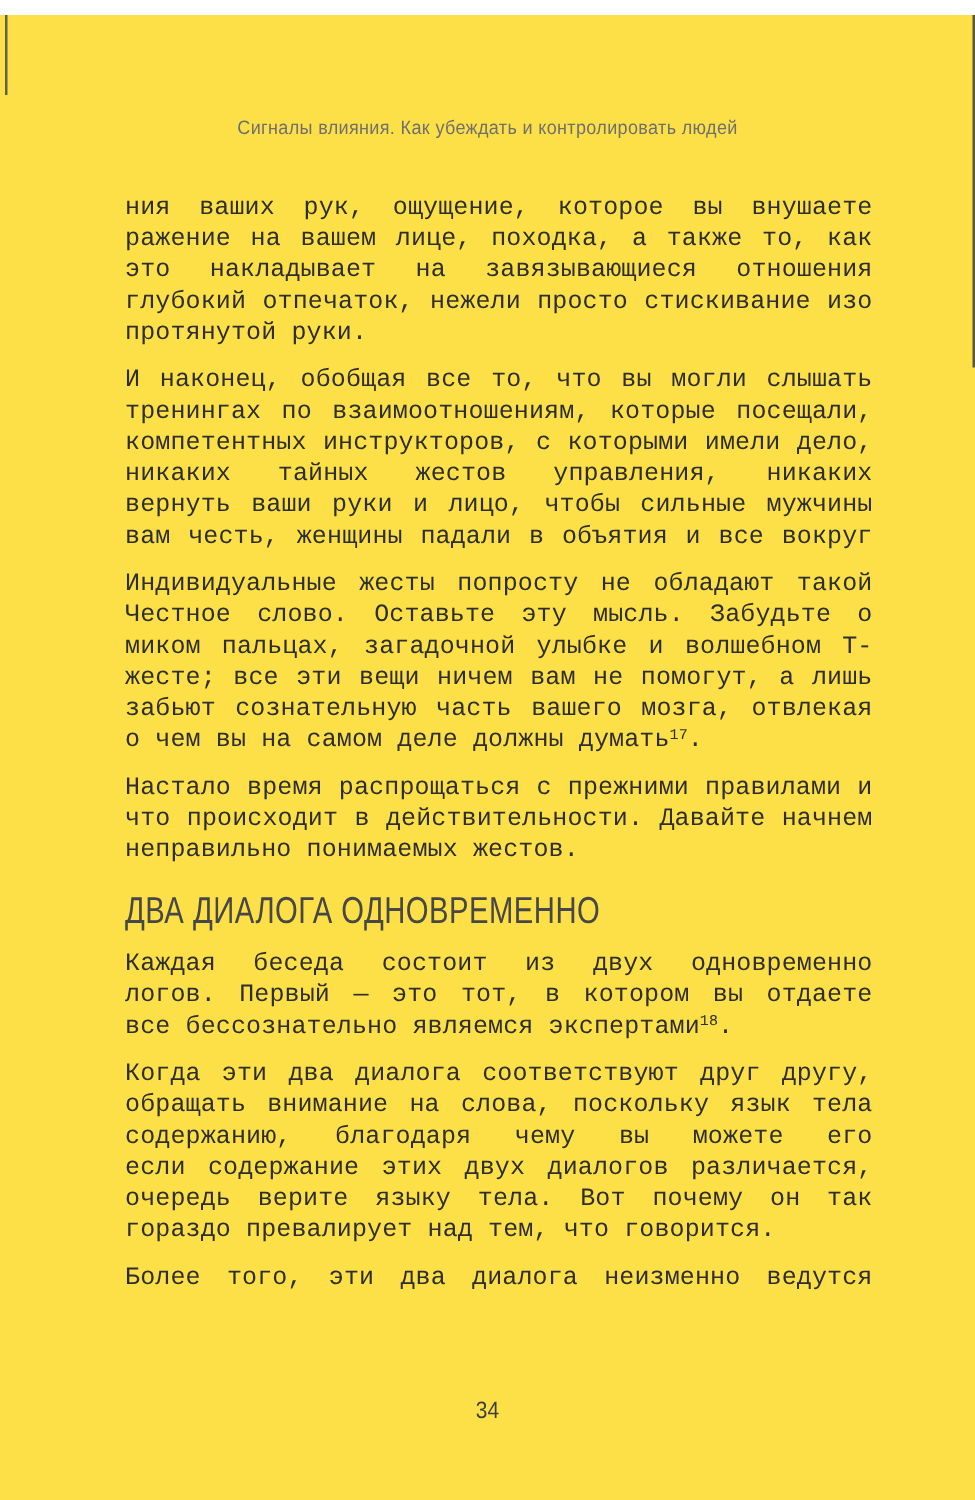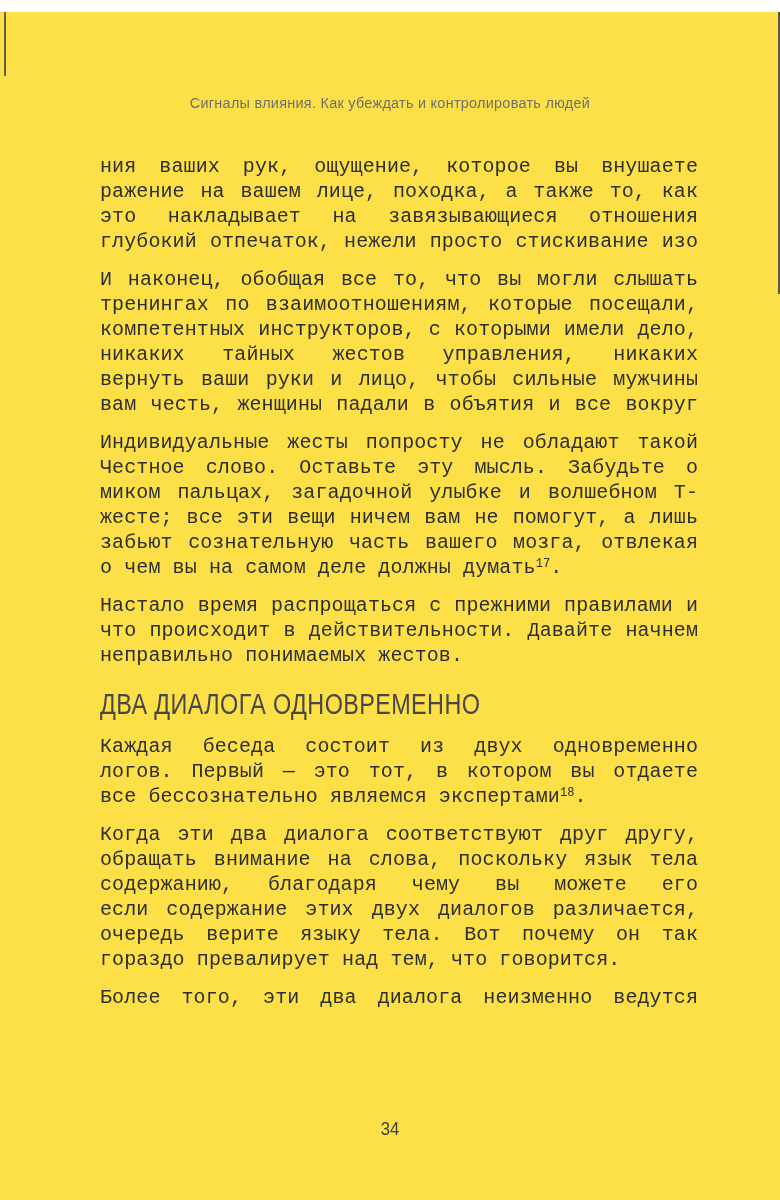--- a/index.html
+++ b/index.html
@@ -96,20 +96,21 @@
   <div class="scan-line-right"></div>
 
   <div class="running-head">Сигналы влияния. Как убеждать и контролировать людей</div>
 
   <main class="body-text" id="body-text">
       <div class="para">
         <div class="line">ния ваших рук, ощущение, которое вы внушаете своей позой, вы-</div>
         <div class="line">ражение на вашем лице, походка, а также то, как вы одеты, — все</div>
         <div class="line">это накладывает на завязывающиеся отношения гораздо более</div>
         <div class="line">глубокий отпечаток, нежели просто стискивание изо всех сил</div>
+        <div class="line para-end">протянутой руки.</div>
       </div>
       <div class="para">
         <div class="line">И наконец, обобщая все то, что вы могли слышать на дурацких</div>
         <div class="line">тренингах по взаимоотношениям, которые посещали, и от не-</div>
         <div class="line">компетентных инструкторов, с которыми имели дело, — нет</div>
         <div class="line">никаких тайных жестов управления, никаких способов так по-</div>
         <div class="line">вернуть ваши руки и лицо, чтобы сильные мужчины отдавали</div>
         <div class="line">вам честь, женщины падали в объятия и все вокруг стремглав</div>
       </div>
       <div class="para">

